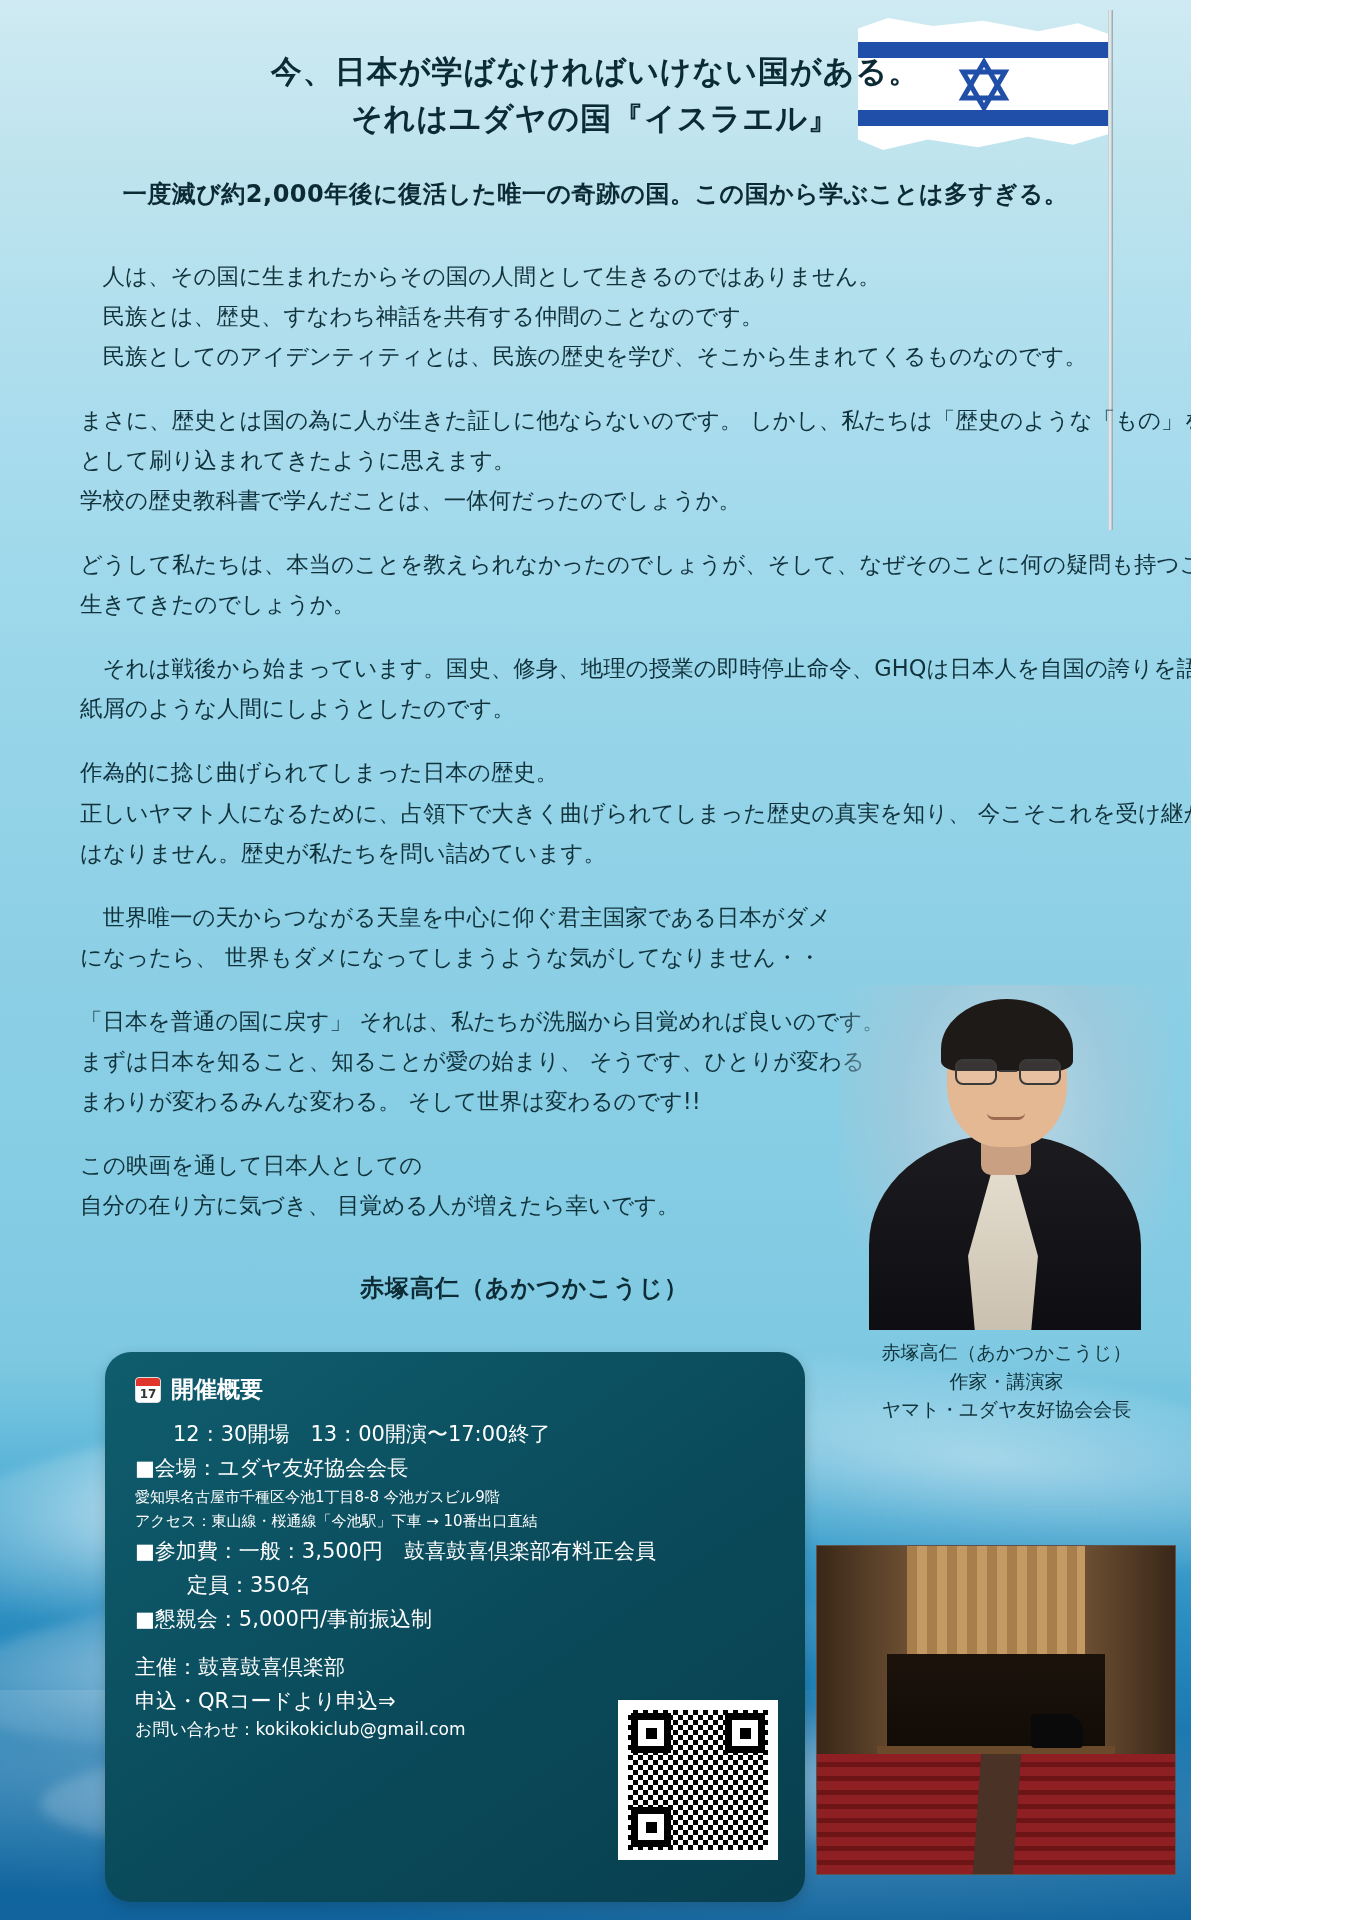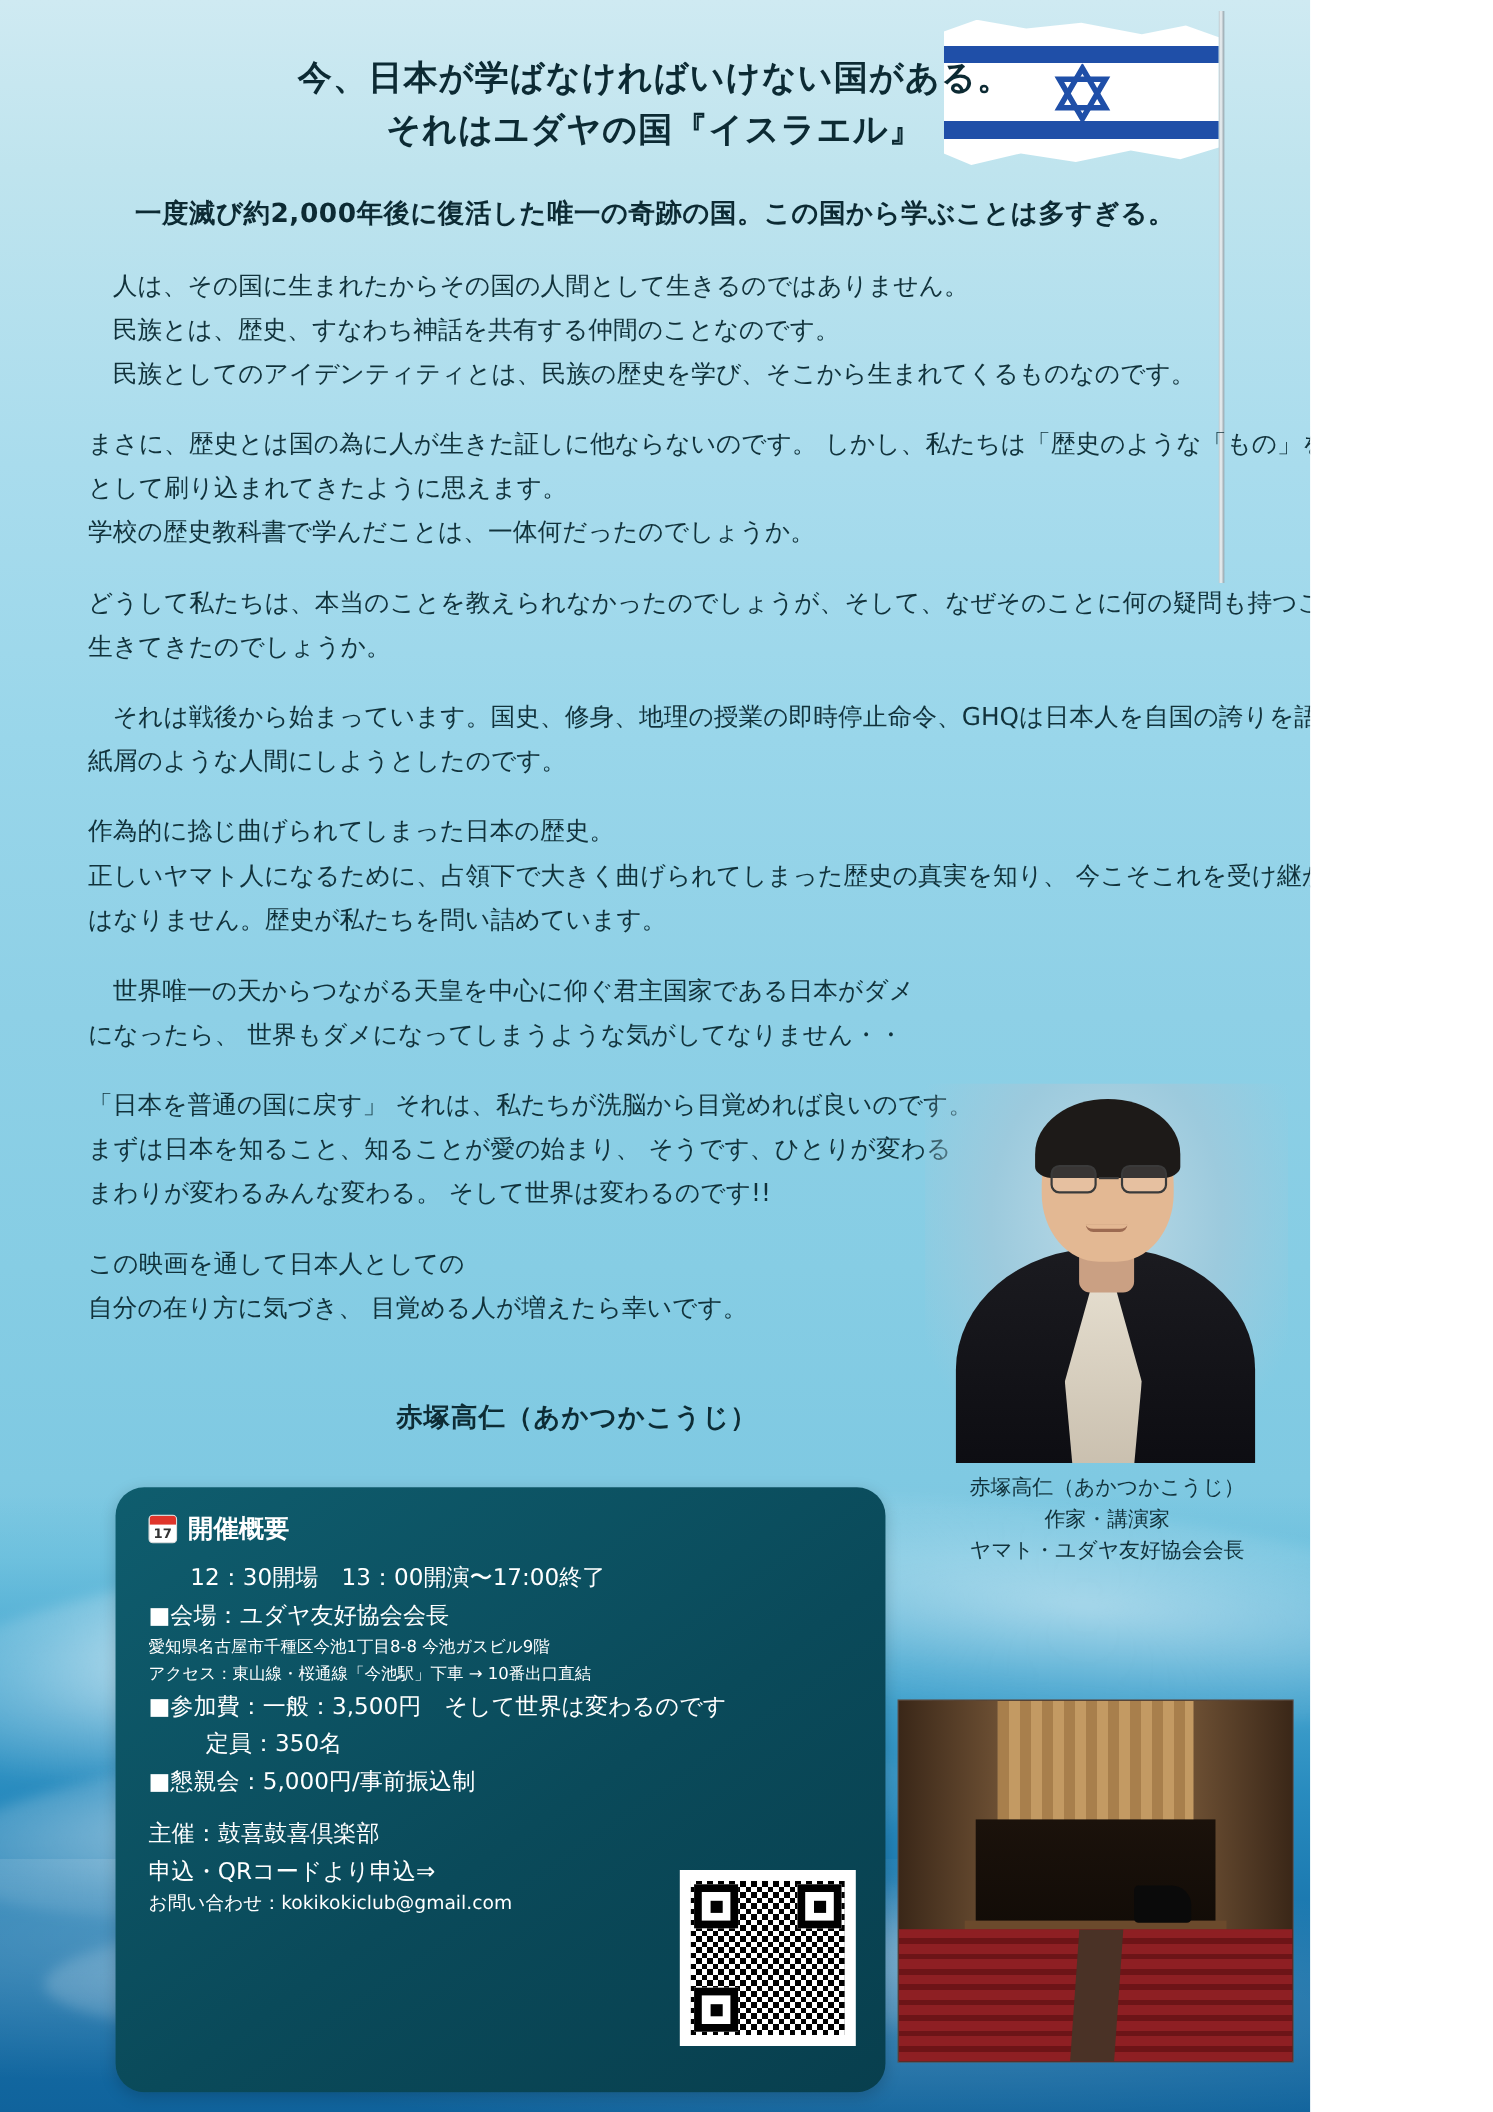--- a/index.html
+++ b/index.html
@@ -112,21 +112,21 @@
   .subhead {
     position: absolute; top: 178px; left: 0; right: 0;
     text-align: center;
     font-size: 24px; font-weight: bold; color: #0c2a33;
     letter-spacing: 0.5px;
   }
 
   
   .body-text {
     position: absolute;
-    top: 240px; left: 80px; width: 1200px;
+    top: 256px; left: 80px; width: 1200px;
     color: #11323b;
     font-size: 22.5px;
     line-height: 1.78;
   }
   .body-text p { margin: 0 0 24px 0; }
   .signature {
     position: absolute;
     top: 1272px; left: 360px;
     font-size: 24px; font-weight: bold; color: #0d2c35;
     letter-spacing: 1px;
@@ -379,21 +379,21 @@
         <span class="top"></span>
         <span class="num">17</span>
       </span>
       <span>開催概要</span>
     </div>
 
     <div class="info-line indent">12：30開場　13：00開演〜17:00終了</div>
     <div class="info-line">■会場：ユダヤ友好協会会長</div>
     <div class="info-line small">愛知県名古屋市千種区今池1丁目8-8 今池ガスビル9階</div>
     <div class="info-line small">アクセス：東山線・桜通線「今池駅」下車 → 10番出口直結</div>
-    <div class="info-line">■参加費：一般：3,500円　そして世界は変わるのです</div>
+    <div class="info-line">■参加費：一般：3,500円　鼓喜鼓喜倶楽部有料正会員</div>
     <div class="info-line indent2">定員：350名</div>
     <div class="info-line">■懇親会：5,000円/事前振込制</div>
     <div class="info-gap"></div>
     <div class="info-line">主催：鼓喜鼓喜倶楽部</div>
     <div class="info-line">申込・QRコードより申込⇒</div>
     <div class="contact-line">お問い合わせ：kokikokiclub@gmail.com</div>
   </div>
 
   <div class="qr">
     <div class="qr-inner">

